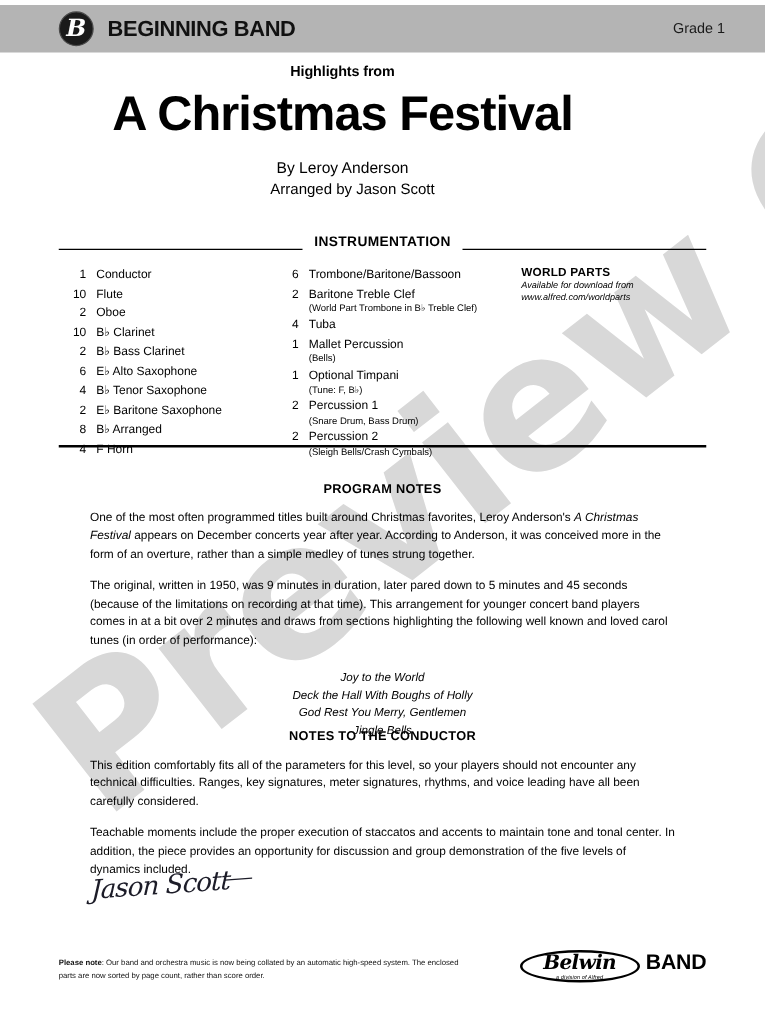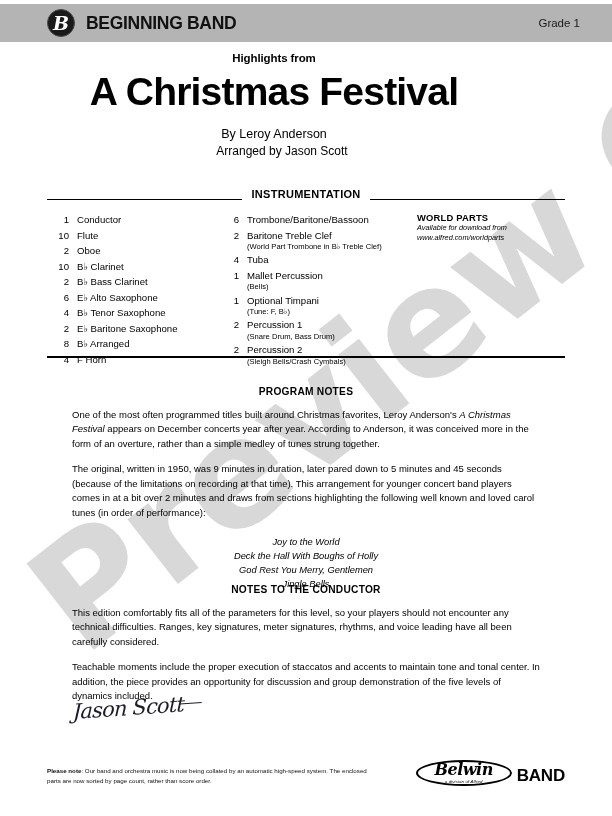--- a/index.html
+++ b/index.html
@@ -132,21 +132,21 @@
   }
   .signature .tail {
     display: inline-block; width: 22px; height: 1.2px; background: #1c1c28;
     vertical-align: 7px; margin-left: -4px;
   }
 
   
   .footer { position: absolute; left: 47px; top: 766px; width: 518px; z-index: 2; display: flex; align-items: flex-start; }
   .footer-note { font-size: 6.2px; line-height: 1.62; width: 330px; color: #111; }
   .footer-note b { font-weight: bold; }
-  .belwin { margin-left: auto; display: flex; align-items: flex-end; margin-top: -6px; }
+  .belwin { margin-left: auto; display: flex; align-items: flex-start; margin-top: -6px; }
   .belwin-oval {
     position: relative;
     width: 96px; height: 26px;
     border: 2.4px solid #000;
     border-radius: 50%;
     display: flex; flex-direction: column;
     align-items: center; justify-content: center;
   }
   .belwin-script {
     font-family: "DejaVu Serif", serif;

